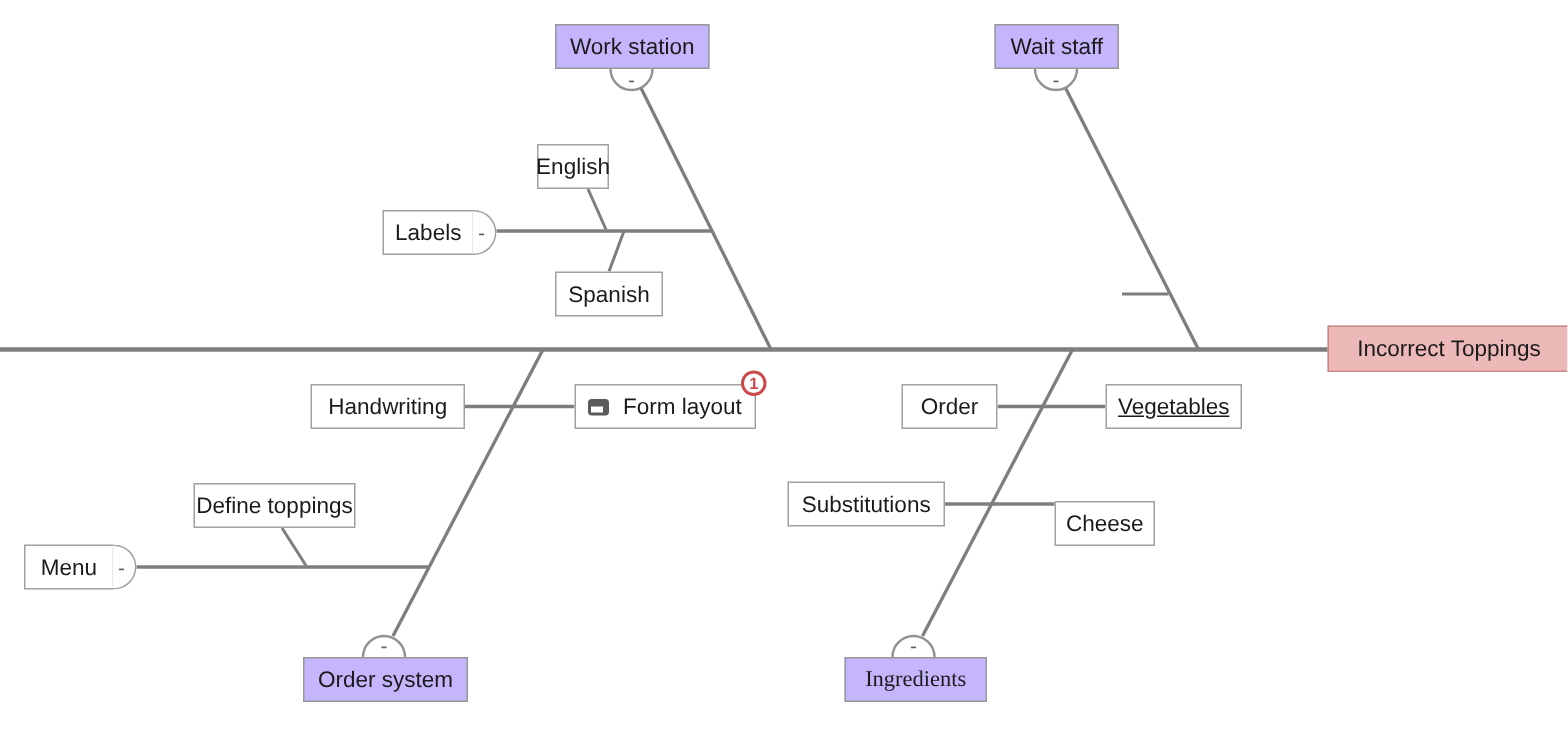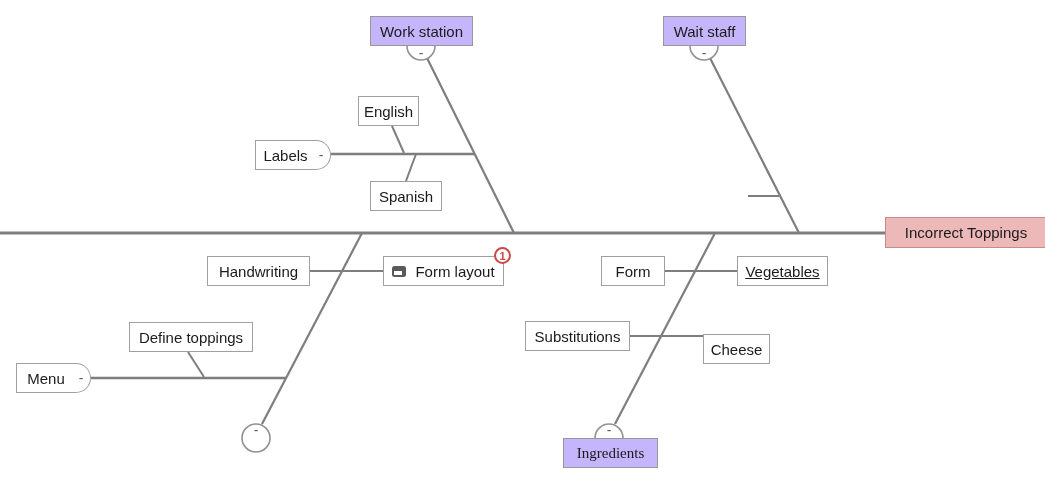--- a/index.html
+++ b/index.html
@@ -133,58 +133,61 @@
   <div class="collapse" style="left:690px; top:47px;">-</div>
   <div class="collapse" style="left:242px; top:424px;">-</div>
   <div class="collapse" style="left:595px; top:424px;">-</div>
 
   <div class="node category" style="left:370px; top:16px; width:103px;">
     <span>Work station</span>
   </div>
   <div class="node category" style="left:663px; top:16px; width:83px;">
     <span>Wait staff</span>
   </div>
+  <div class="node category" style="left:202px; top:438px; width:110px;">
+    <span>Order system</span>
+  </div>
   <div class="node category" style="left:563px; top:438px; width:95px;font-family:Liberation Serif, serif;">
     <span>Ingredients</span>
   </div>
 
   <div class="node effect" style="left:885px; top:217px; width:162px;">
     <span>Incorrect Toppings</span>
   </div>
 
   <div class="node" style="left:255px; top:140px; width:61px;">
     <span>Labels</span>
   </div>
   <div class="cap" style="left:315px; top:140px;">-</div>
-  <div class="node" style="left:358px; top:96px; width:61px;">
+  <div class="node" style="left:358px; top:96px; width:48px;">
     <span>English</span>
   </div>
   <div class="node" style="left:370px; top:181px; width:72px;">
     <span>Spanish</span>
   </div>
 
 
   <div class="node" style="left:207px; top:256px; width:103px;">
     <span>Handwriting</span>
   </div>
   <div class="node" style="left:383px; top:256px; width:121px;">
     <span class="note-icon"></span>
     <span>Form layout</span>
     <span class="badge">1</span>
   </div>
-  <div class="node" style="left:129px; top:322px; width:124px;">
+  <div class="node" style="left:129px; top:322px; width:108px;">
     <span>Define toppings</span>
   </div>
   <div class="node" style="left:16px; top:363px; width:60px;">
     <span>Menu</span>
   </div>
   <div class="cap" style="left:75px; top:363px;">-</div>
 
   <div class="node" style="left:601px; top:256px; width:64px;">
-    <span>Form</span>
+    <span>Order</span>
   </div>
   <div class="node" style="left:737px; top:256px; width:91px;text-decoration:underline;">
     <span>Vegetables</span>
   </div>
   <div class="node" style="left:525px; top:321px; width:105px;">
     <span>Substitutions</span>
   </div>
   <div class="node" style="left:703px; top:321px; width:67px;margin-top:13px;">
     <span>Cheese</span>
   </div>

